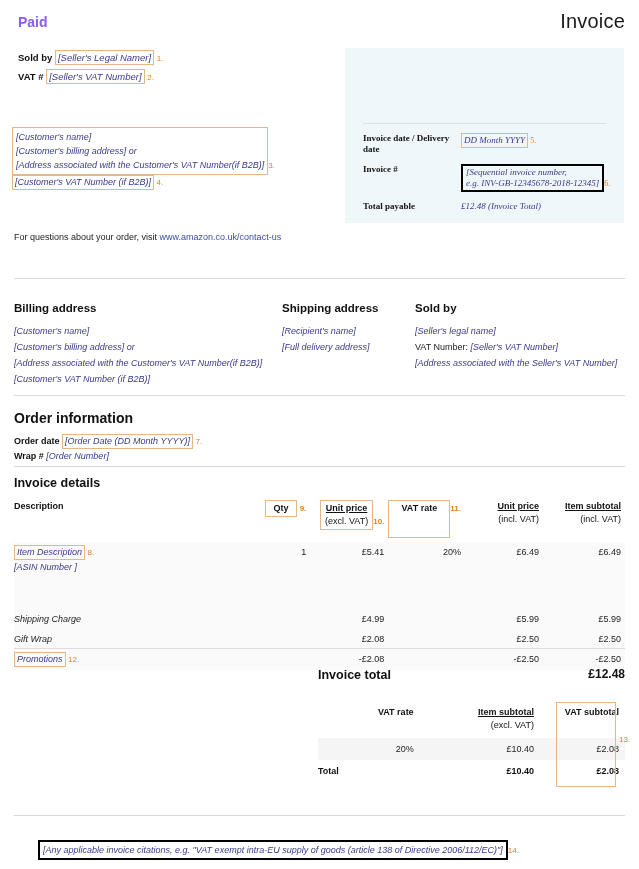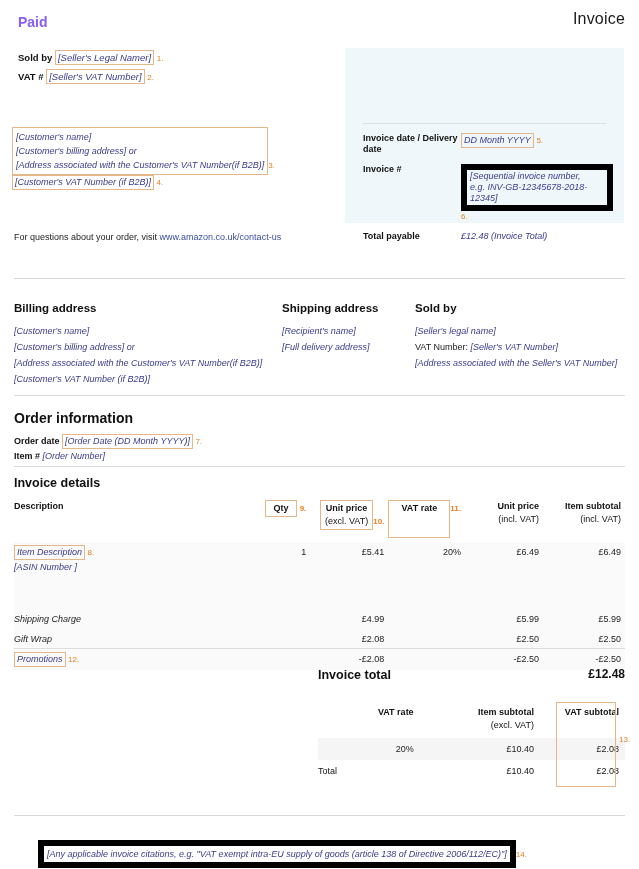--- a/index.html
+++ b/index.html
@@ -34,31 +34,31 @@
     vertical-align: baseline;
     white-space: nowrap;
   }
   .hl {                       
     border: 1px solid #e3b787;
     display: inline-block;
     padding: 0px 2px;
     line-height: 13px;
   }
   .hl-block {
-    border: 6px solid #000000;
+    border: 2px solid #000000;
     display: inline-block;
     padding: 1px 3px;
   }
 
   
   .doc-title {
     position: absolute;
     right: 14px;
     top: 10px;
-    font-size: 16px;
+    font-size: 20px;
     color: #1a1a1a;
     letter-spacing: .2px;
   }
 
   
   .paid-box {
     position: absolute;
     left: 345px;
     top: 48px;
     width: 279px;
@@ -95,20 +95,21 @@
   .paid-grid {
     position: absolute;
     left: 363px;
     top: 133px;
     width: 250px;
     font-size: 9px;
   }
   .pg-row {
     display: flex;
     margin-bottom: 9px;
+    font-family: Liberation Serif, serif;
   }
   .pg-label {
     width: 98px;
     font-weight: bold;
     line-height: 11px;
     flex: 0 0 auto;
   }
   .pg-value {
     line-height: 11px;
     flex: 1 1 auto;
@@ -212,21 +213,21 @@
   .tbl td {
     text-align: right;
     padding: 3px 4px 3px 0;
     vertical-align: top;
     line-height: 14px;
     color: #222;
   }
   .tbl td.desc { text-align: left; }
   .tbl tbody { background: #701a75; }
   .tbl tbody tr td { background: #fafafa; }
-  .hdr-sub { font-weight: bold; display: block; }
+  .hdr-sub { font-weight: bold; display: block; text-decoration: underline; }
   .hdr-sub2 { font-weight: normal; display: block; }
   .col-qty   { width: 32px; }
   .col-up1   { width: 74px; }
   .col-vatr  { width: 70px; }
   .col-up2   { width: 74px; }
   .col-isub  { width: 78px; }
   .spacer-row td { height: 26px; }
   .tbl-bottom-rule {
     position: absolute;
     left: 14px;
@@ -275,21 +276,21 @@
     line-height: 13px;
     white-space: nowrap;
   }
   .ttbl td {
     text-align: right;
     padding: 6px 6px 6px 0;
     color: #222;
   }
   .ttbl td.lbl { text-align: left; font-weight: bold; color: #111; }
   .ttbl tr.shade td { background: #f5f5f5; }
-  .ttbl tr.total td { font-weight: normal; color: #111; }
+  .ttbl tr.total td { font-weight: bold; color: #111; }
   .tt-c1 { width: 92px; }
   .tt-c2 { width: 110px; }
   .tt-c3 { width: 76px; }
   .vatsub-box {
     position: absolute;
     left: 556px;
     top: 702px;
     width: 60px;
     height: 85px;
     border: 1px solid #e3b787;
@@ -404,21 +405,21 @@
   </div>
 
   <div class="order-sec">
     <div class="order-h">Order information</div>
     <div class="order-row">
       <b>Order date</b>
       <span class="hl ph">[Order Date (DD Month YYYY)]</span>
       <span class="num">7.</span>
     </div>
     <div class="order-row">
-      <b>Item #</b>
+      <b>Wrap #</b>
       <span class="ph">[Order Number]</span>
     </div>
   </div>
 
   <div class="details-h">Invoice details</div>
 
   <table class="tbl">
     <thead>
       <tr>
         <th class="desc">Description</th>

